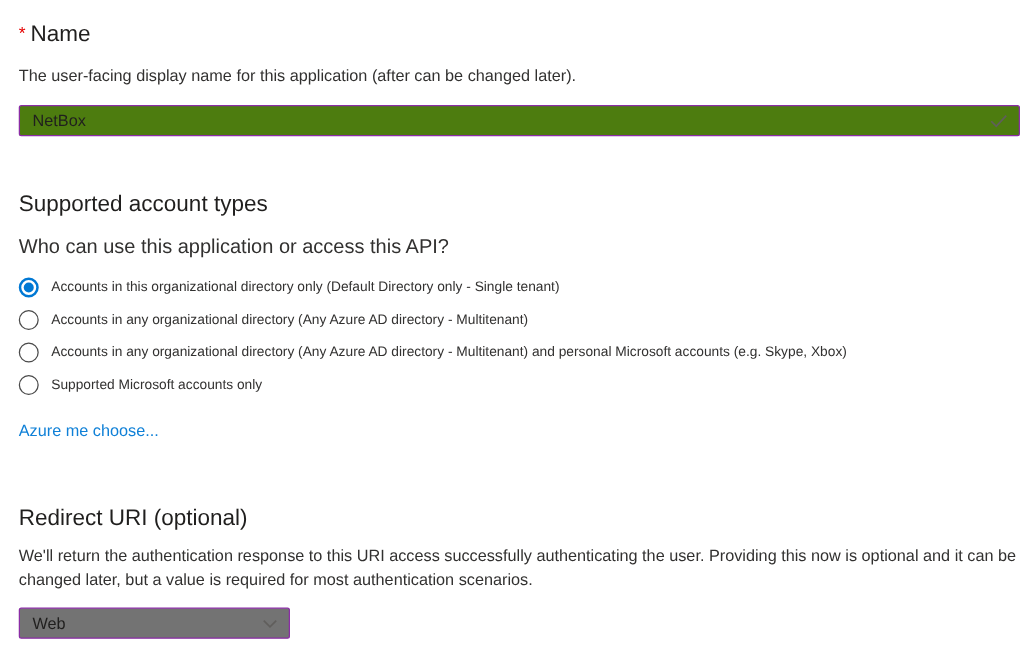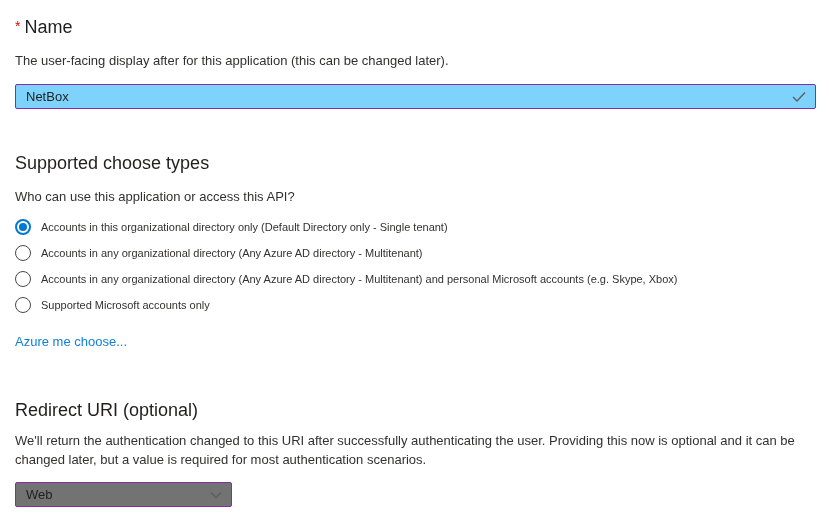--- a/index.html
+++ b/index.html
@@ -33,21 +33,21 @@
     margin: 12px 0 0 0;
     max-width: 806px;
   }
 
   
   .input-wrap {
     position: relative;
     border: 1px solid #8a2da5;
     border-radius: 2px;
     height: 25px;
-    background: #7dd3fc;
+    background: #4d7c0f;
     display: flex;
     align-items: flex-start;
   }
   .input-wrap input {
     border: none;
     outline: none;
     background: transparent;
     font-family: "Liberation Sans", sans-serif;
     font-size: 13px;
     color: #201f1e;
@@ -61,21 +61,21 @@
     top: 50%;
     transform: translateY(-50%);
     pointer-events: none;
     display: flex;
   }
 
   .name-input-wrap { margin-top: 14px; width: 801px; }
 
   .section-accounts { margin-top: 42px; }
   .question {
-    font-size: 13px;
+    font-size: 16px;
     margin: 14px 0 0 0;
     color: #323130;
   }
   .radio-list { margin-top: 10px; }
   .radio-option {
     display: flex;
     align-items: center;
     height: 26px;
     cursor: pointer;
   }
@@ -149,33 +149,33 @@
   }
   .uri-input-wrap { width: 422px; }
 </style>
 </head>
 <body>
 
 <div class="page">
 
   <div>
     <h2 class="section-title"><span class="required-star">*</span><span>Name</span></h2>
-    <p class="desc">The user-facing display after for this application (this can be changed later).</p>
+    <p class="desc">The user-facing display name for this application (after can be changed later).</p>
     <div class="input-wrap name-input-wrap">
       <input type="text" value="NetBox" style="">
       <span class="valid-check">
         <svg width="14" height="11" viewBox="0 0 14 11" fill="none">
           <path d="M1 5.5 L5 9.5 L13 1" stroke="#605e5c" stroke-width="1.4" fill="none"></path>
         </svg>
       </span>
     </div>
   </div>
 
   <div class="section-accounts">
-    <h2 class="section-title">Supported choose types</h2>
+    <h2 class="section-title">Supported account types</h2>
     <p class="question">Who can use this application or access this API?</p>
 
     <div class="radio-list">
       <div class="radio-option selected">
         <span class="radio-circle">
             <span class="radio-dot"></span>
           </span>
         <span class="radio-label">Accounts in this organizational directory only (Default Directory only - Single tenant)</span>
       </div>
       <div class="radio-option">
@@ -190,21 +190,21 @@
         <span class="radio-circle"></span>
         <span class="radio-label">Supported Microsoft accounts only</span>
       </div>
     </div>
 
     <a class="help-link">Azure me choose...</a>
   </div>
 
   <div class="section-redirect">
     <h2 class="section-title">Redirect URI (optional)</h2>
-    <p class="redirect-desc">We'll return the authentication changed to this URI after successfully authenticating the user. Providing this now is optional and it can be changed later, but a value is required for most authentication scenarios.</p>
+    <p class="redirect-desc">We'll return the authentication response to this URI access successfully authenticating the user. Providing this now is optional and it can be changed later, but a value is required for most authentication scenarios.</p>
 
     <div class="redirect-row">
       <div class="platform-select">
         <span>Web</span>
         <span class="chevron">
           <svg width="12" height="8" viewBox="0 0 12 8" fill="none">
             <path d="M1 1.5 L6 6.5 L11 1.5" stroke="#605e5c" stroke-width="1.3" fill="none"></path>
           </svg>
         </span>
       </div>

